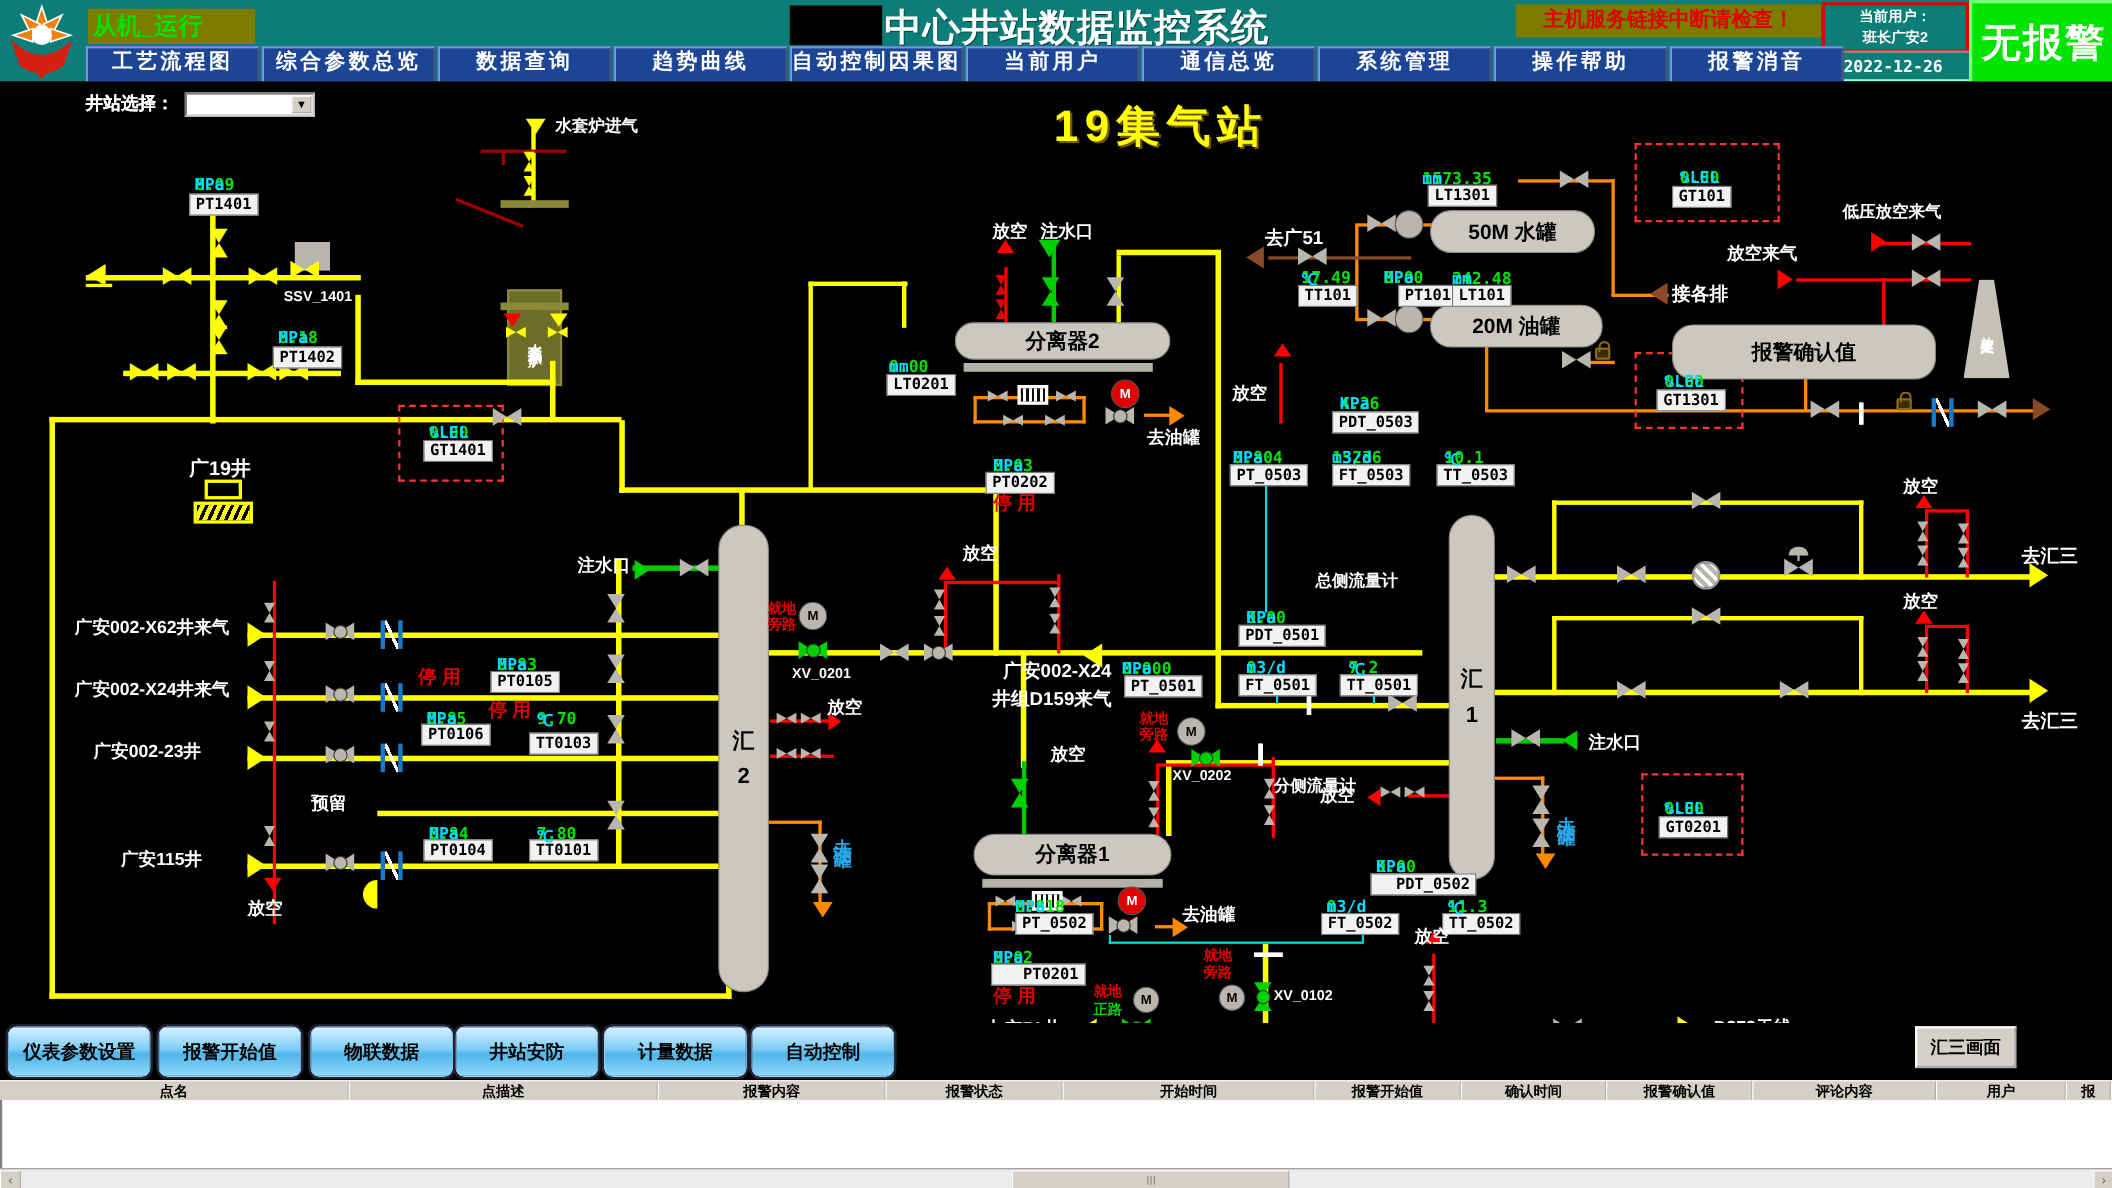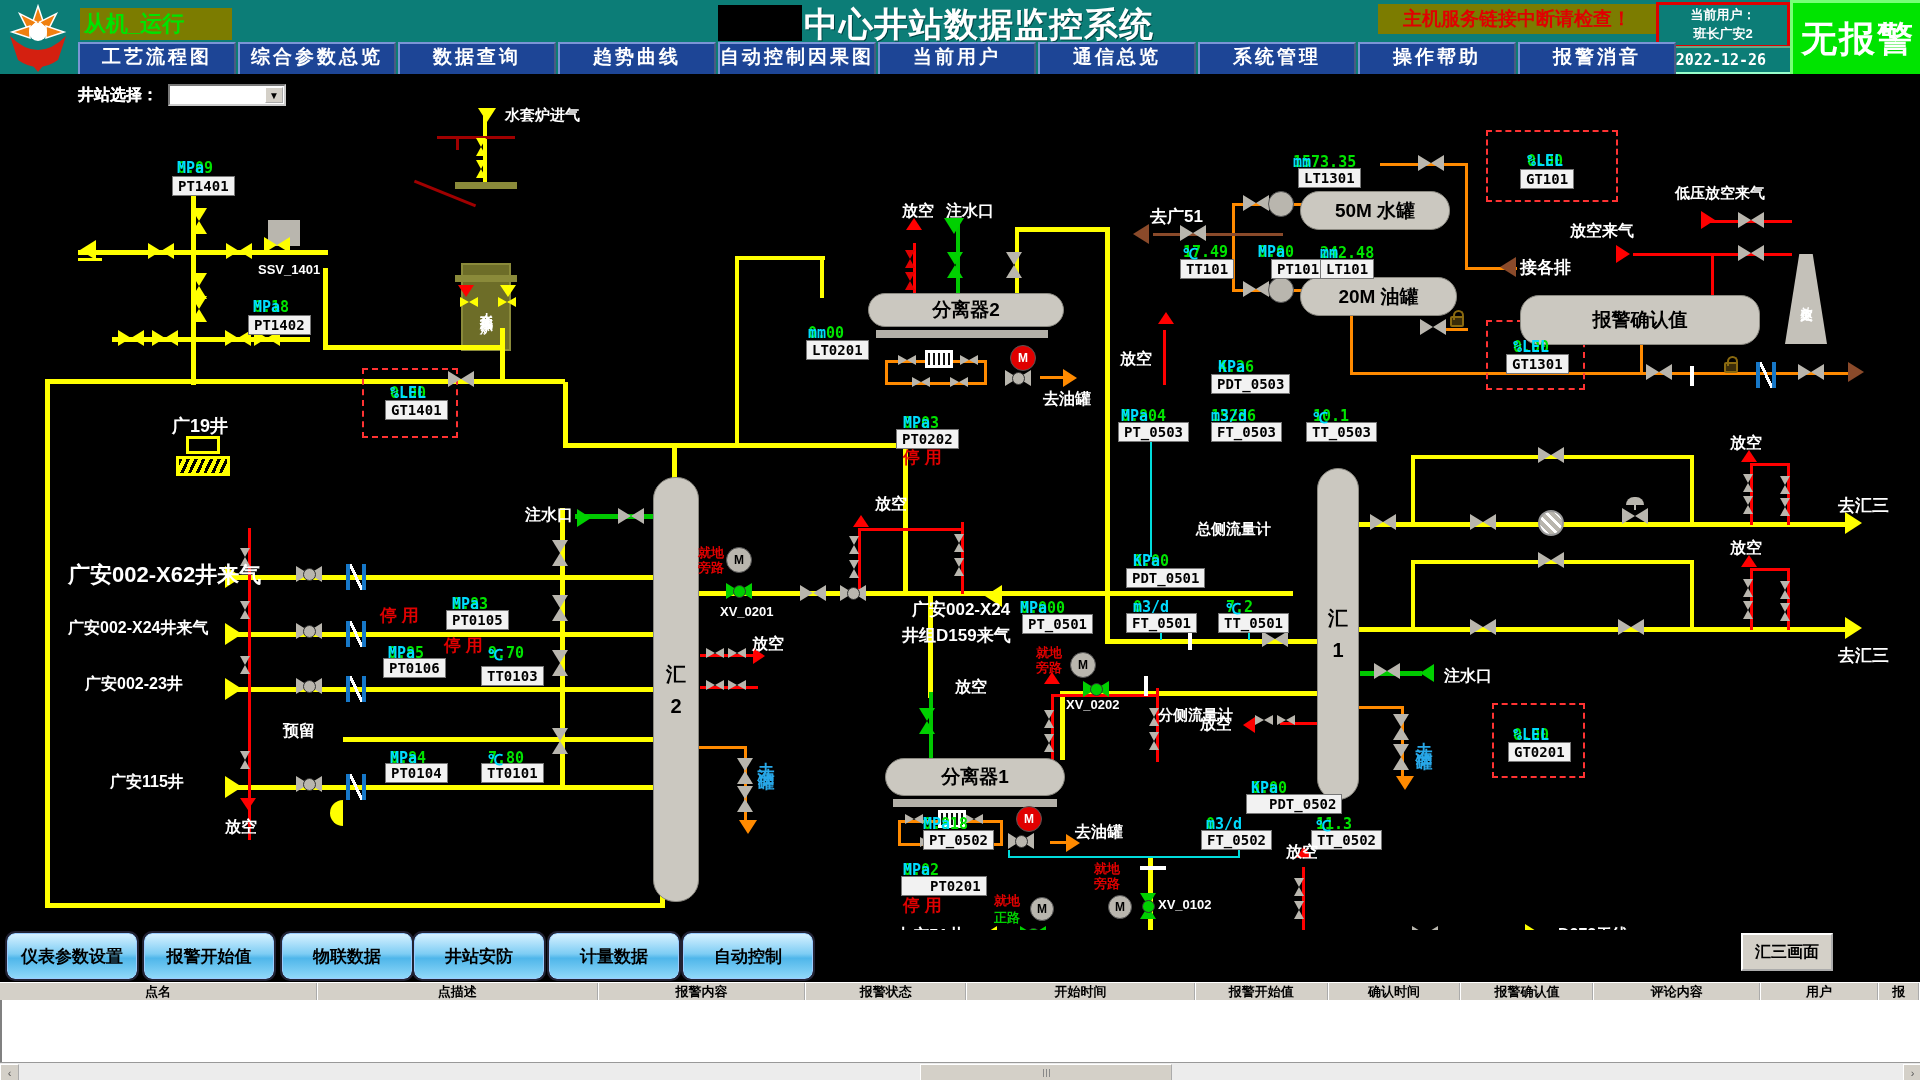--- a/index.html
+++ b/index.html
@@ -894,20 +894,21 @@
       </div>
       <div class="val" style="left: 1088px; top: 889px;">
         <span class="num">0.83</span>
         <span class="unit">MPa</span>
       </div>
       <div class="val" style="left: 1513px; top: 652px;">
         <span class="num">0.00</span>
         <span class="unit">%LEL</span>
       </div>
       <div class="lb" style="left: 78px; top: 12px; font-size: 16px; color: rgb(255, 255, 255);">井站选择：</div>
+      <div class="lb" style="left: 958px; top: 18px; font-size: 40px; color: rgb(255, 255, 0); letter-spacing: 6px; text-shadow: rgb(112, 88, 0) 2px 2px 0px;">19集气站</div>
       <div class="lb" style="left: 505px; top: 32px; font-size: 15px; color: rgb(255, 255, 255);">水套炉进气</div>
       <div class="lb" style="left: 258px; top: 189px; font-size: 13px; color: rgb(255, 255, 255);">SSV_1401</div>
       <div class="lb" style="left: 172px; top: 342px; font-size: 18px; color: rgb(255, 255, 255);">广19井</div>
       <div class="lb" style="left: 902px; top: 128px; font-size: 16px; color: rgb(255, 255, 255);">放空</div>
       <div class="lb" style="left: 946px; top: 128px; font-size: 16px; color: rgb(255, 255, 255);">注水口</div>
       <div class="lb" style="left: 1120px; top: 276px; font-size: 16px; color: rgb(255, 255, 255);">放空</div>
       <div class="lb" style="left: 875px; top: 421px; font-size: 16px; color: rgb(255, 255, 255);">放空</div>
       <div class="lb" style="left: 752px; top: 561px; font-size: 16px; color: rgb(255, 255, 255);">放空</div>
       <div class="lb" style="left: 955px; top: 604px; font-size: 16px; color: rgb(255, 255, 255);">放空</div>
       <div class="lb" style="left: 1200px; top: 641px; font-size: 16px; color: rgb(255, 255, 255);">放空</div>
@@ -935,21 +936,21 @@
       <div class="lb" style="left: 1036px; top: 572px; font-size: 13px; color: rgb(224, 0, 0);">就地
 旁路</div>
       <div class="lb" style="left: 1094px; top: 788px; font-size: 13px; color: rgb(224, 0, 0);">就地
 旁路</div>
       <div class="lb" style="left: 994px; top: 820px; font-size: 13px; color: rgb(224, 0, 0);">就地</div>
       <div class="lb" style="left: 994px; top: 837px; font-size: 13px; color: rgb(0, 208, 0);">正路</div>
       <div class="lb" style="left: 720px; top: 531px; font-size: 13px; color: rgb(255, 255, 255);">XV_0201</div>
       <div class="lb" style="left: 1066px; top: 624px; font-size: 13px; color: rgb(255, 255, 255);">XV_0202</div>
       <div class="lb" style="left: 1012px; top: 876px; font-size: 13px; color: rgb(255, 255, 255);">XV_0101</div>
       <div class="lb" style="left: 1158px; top: 824px; font-size: 13px; color: rgb(255, 255, 255);">XV_0102</div>
-      <div class="lb" style="left: 68px; top: 488px; font-size: 22px; color: rgb(255, 255, 255);">广安002-X62井来气</div>
+      <div class="lb" style="left: 68px; top: 488px; font-size: 16px; color: rgb(255, 255, 255);">广安002-X62井来气</div>
       <div class="lb" style="left: 68px; top: 545px; font-size: 16px; color: rgb(255, 255, 255);">广安002-X24井来气</div>
       <div class="lb" style="left: 85px; top: 601px; font-size: 16px; color: rgb(255, 255, 255);">广安002-23井</div>
       <div class="lb" style="left: 110px; top: 699px; font-size: 16px; color: rgb(255, 255, 255);">广安115井</div>
       <div class="lb" style="left: 912px; top: 526px; font-size: 17px; color: rgb(255, 255, 255);">广安002-X24</div>
       <div class="lb" style="left: 902px; top: 552px; font-size: 17px; color: rgb(255, 255, 255);">井组D159来气</div>
       <div class="lb" style="left: 903px; top: 374px; font-size: 17px; color: rgb(224, 0, 0);">停 用</div>
       <div class="lb" style="left: 380px; top: 532px; font-size: 17px; color: rgb(224, 0, 0);">停 用</div>
       <div class="lb" style="left: 444px; top: 562px; font-size: 17px; color: rgb(224, 0, 0);">停 用</div>
       <div class="lb" style="left: 903px; top: 822px; font-size: 17px; color: rgb(224, 0, 0);">停 用</div>
       <div class="lb vert" style="left: 756px; top: 674px; font-size: 17px; color: rgb(40, 168, 232);">去油罐</div>

